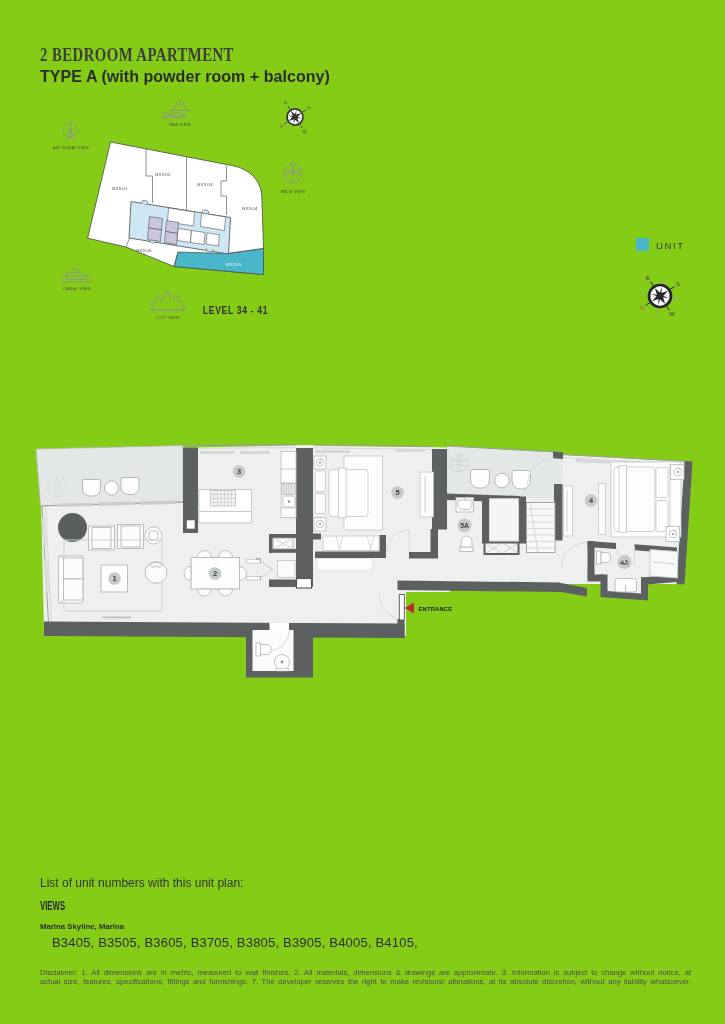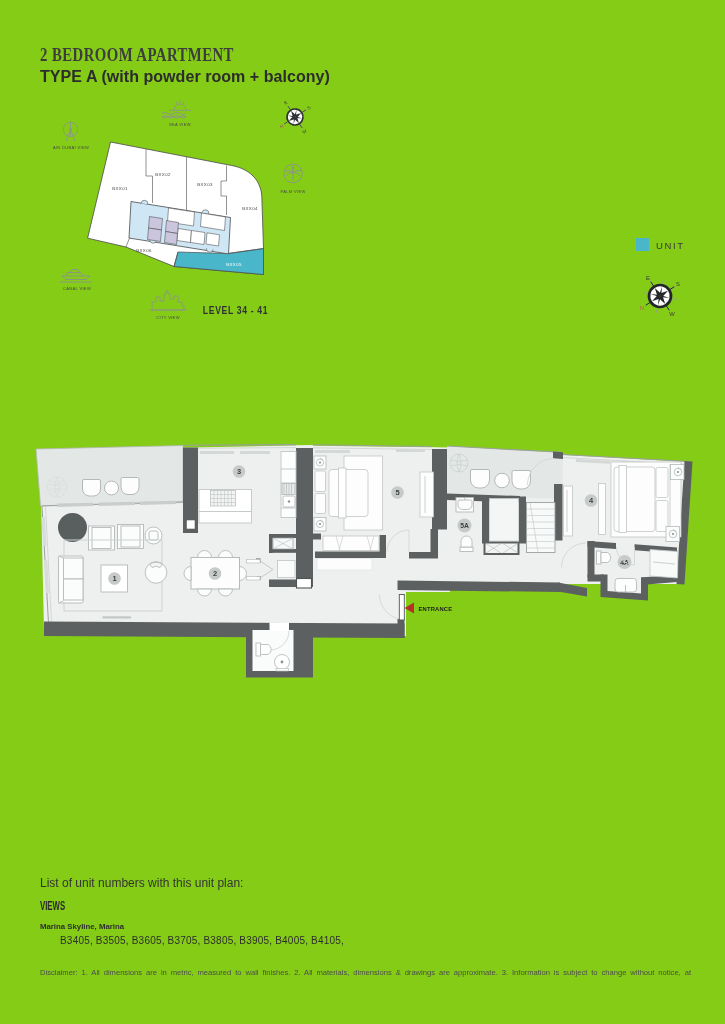--- a/index.html
+++ b/index.html
@@ -5,21 +5,21 @@
   html,body{margin:0;padding:0;background:#fff;}
   #page{position:relative;width:725px;height:1024px;background:#84cc16;overflow:hidden;
         font-family:"Liberation Sans", sans-serif;}
   .abs{position:absolute;}
   #title{left:40px;top:45px;font-family:"Liberation Serif", serif;font-size:18px;
          letter-spacing:0.55px;color:#3d3d3d;font-weight:700;transform:scaleX(0.82);transform-origin:0 0;}
   #subtitle{left:40px;top:68px;font-size:16px;font-weight:700;color:#2c2c2c;letter-spacing:0.05px;}
   #list-label{left:40px;top:876px;font-size:12px;color:#333;}
   #views-h{left:40px;top:898px;font-size:13px;font-weight:700;color:#2a2a2a;transform:scaleX(0.6);transform-origin:0 0;}
   #views-1{left:40px;top:922px;font-size:7.8px;font-weight:700;color:#2e2e2e;text-align:right;}
-  #views-2{left:48px;top:935px;font-size:10px;color:#2e2e2e;letter-spacing:0.2px;padding-left:12px;}
+  #views-2{left:40px;top:935px;font-size:13px;color:#2e2e2e;letter-spacing:0.2px;padding-left:12px;}
   #disclaimer{left:40px;top:968px;width:651px;font-size:7.6px;line-height:9.4px;color:#4c4c4c;}
   #disclaimer div{text-align:justify;text-align-last:justify;}
   
 </style>
 </head>
 <body>
 <div id="page">
 
   <div class="abs" id="title">2 BEDROOM APARTMENT</div>
 
@@ -598,14 +598,15 @@
   <div class="abs" id="list-label">List of unit numbers with this unit plan:</div>
 
   <div class="abs" id="views-h">VIEWS</div>
 
   <div class="abs" id="views-1">Marina Skyline, Marina</div>
 
   <div class="abs" id="views-2">B3405, B3505, B3605, B3705, B3805, B3905, B4005, B4105,</div>
 
   <div class="abs" id="disclaimer">
       <div>Disclaimer: 1. All dimensions are in metric, measured to wall finishes. 2. All materials, dimensions &amp; drawings are approximate. 3. Information is subject to change without notice, at</div>
+      <div>actual size, features, specifications, fittings and furnishings. 7. The developer reserves the right to make revisions/ alterations, at its absolute discretion, without any liability whatsoever.</div>
     </div>
 </div>
 
 </body></html>

